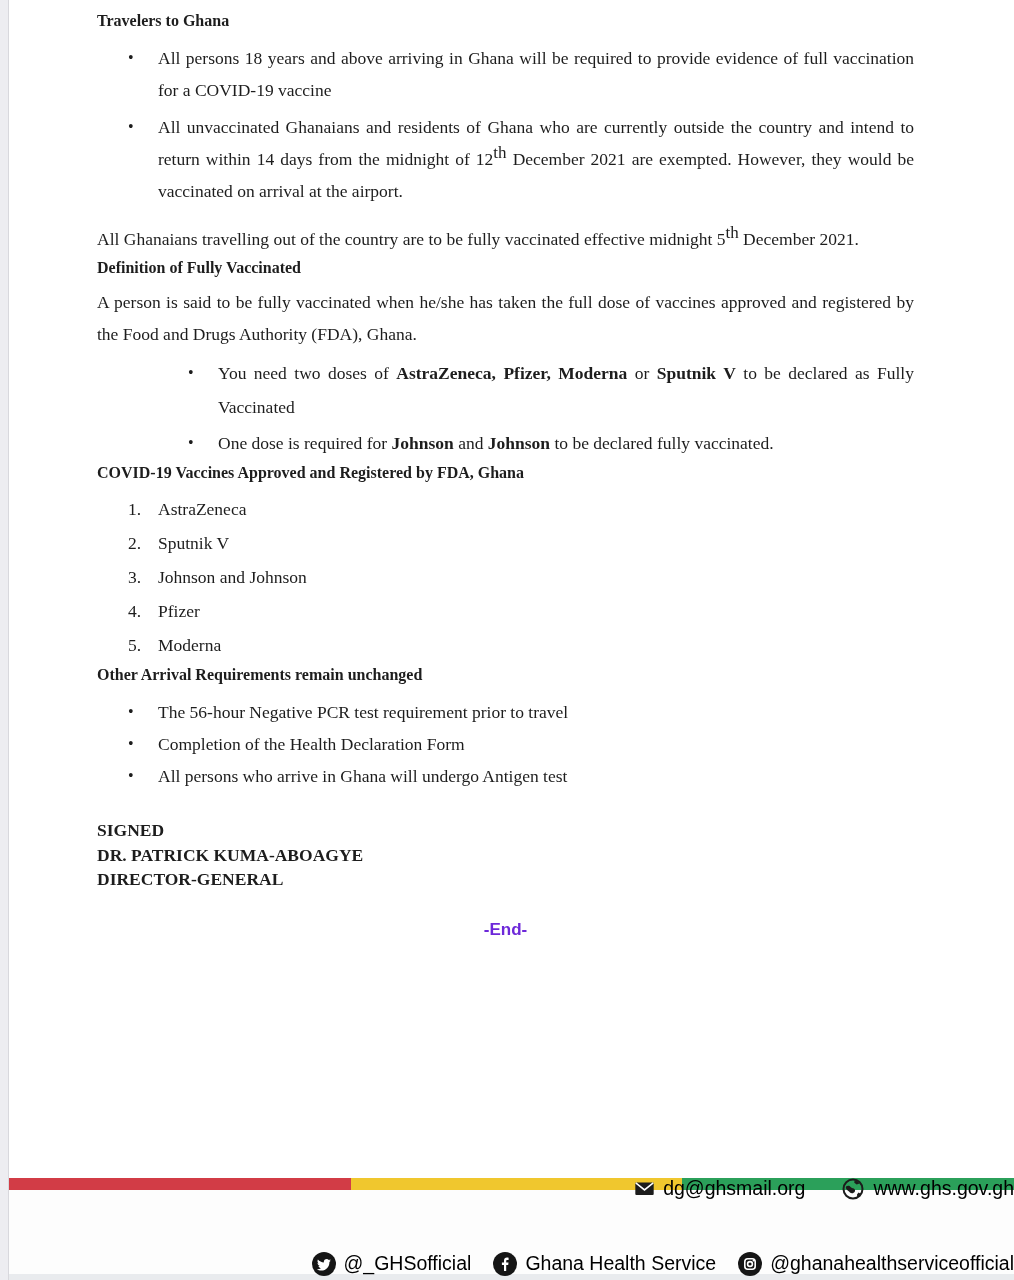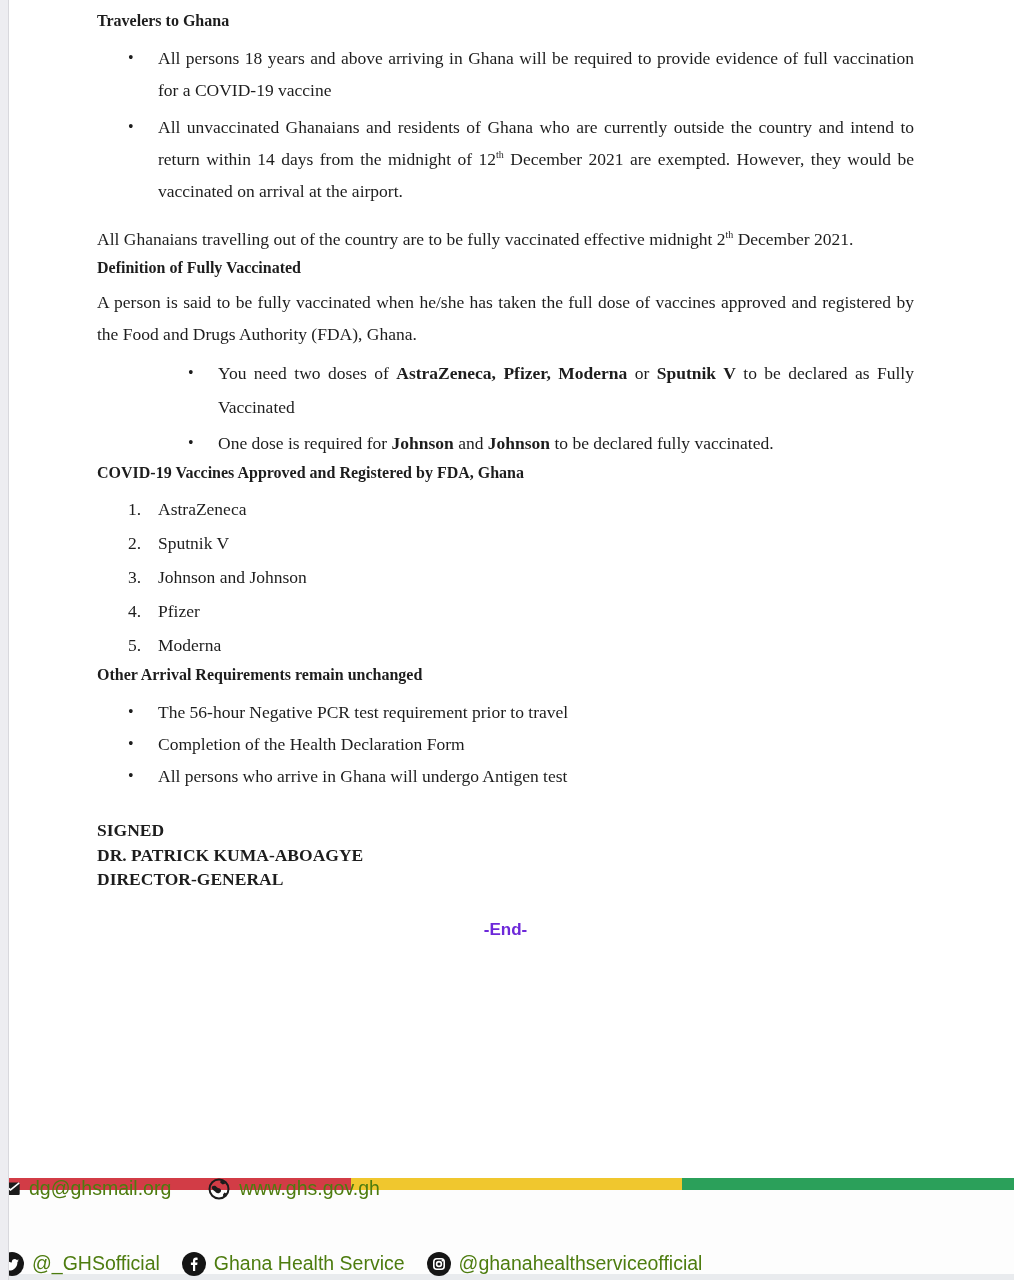--- a/index.html
+++ b/index.html
@@ -29,40 +29,40 @@
   .bullet .marker { flex:0 0 30px; line-height:32px; font-size:16px; }
   .bullet .btext { flex:1; }
   .indent1 { margin-left:31px; }
   .indent2 { margin-left:91px; }
   .l2 .jtext, .l2 .marker { line-height:34px; }
   .mt5{margin-top:5px;} .mt6{margin-top:6px;} .mt8{margin-top:8px;}
   .mt16{margin-top:16px;} .mt20{margin-top:20px;} .mt26{margin-top:26px;}
   .mt28{margin-top:28px;} .mt58{margin-top:58px;} .mt2{margin-top:2px;}
   .numlist .bullet .marker { flex:0 0 30px; line-height:34px; font-size:17.5px; }
   .numlist .btext { line-height:34px; }
-  sup { font-size:10px; line-height:0; vertical-align:super; }
+  sup { font-size:17px; line-height:0; vertical-align:super; }
   .sig { font-weight:bold; line-height:24.5px; font-size:17.5px; }
   .end-marker {
     margin-top:28px; text-align:center; font-weight:bold;
     font-family:"Liberation Sans", sans-serif; font-size:17px; color:#6d28d9;
   }
   footer.doc-footer {
     position:absolute; left:0; right:0; bottom:0; height:102px; z-index:2;
   }
   .stripe { display:flex; height:12px; width:100%; }
   .stripe .seg { height:100%; }
   .seg-red { width:34.6%; }
   .seg-yellow { width:32.7%; }
   .seg-green { width:32.7%; }
   .footer-body {
     height:90px; background:#fdfdfd;
     border-bottom:6px solid #e9ebee;
-    display:flex; flex-direction:column; align-items:flex-start; justify-content:center;
+    display:flex; flex-direction:column; align-items:flex-end; justify-content:center;
     gap:9px; padding-bottom:12px;
-    font-family:"Liberation Sans", sans-serif; font-size:19.5px; color:#4d7c0f;
+    font-family:"Liberation Sans", sans-serif; font-size:19.5px; color:#000000;
   }
   .frow { display:flex; align-items:center; }
   .frow-contacts { gap:36px; }
   .frow-socials { gap:22px;margin-top:42px; }
   .fitem { display:flex; align-items:center; gap:8px; }
   .ficon { display:inline-flex; width:24px; height:24px; align-items:center; justify-content:center; }
   .ficon svg { width:100%; height:100%; }
   .ficon.small { width:21px; height:21px; }
 </style>
 </head>
@@ -79,21 +79,21 @@
       <span class="marker">•</span>
       <div class="btext jtext">All persons 18 years and above arriving in Ghana will be required to provide evidence of full vaccination for a COVID-19 vaccine</div>
     </div>
 
     <div class="bullet indent1 mt5">
       <span class="marker">•</span>
       <div class="btext jtext"><span>All unvaccinated Ghanaians and residents of Ghana who are currently outside the country and intend to return within 14 days from the midnight of 12</span><sup>th</sup><span> December 2021 are exempted. However, they would be vaccinated on arrival at the airport.</span></div>
     </div>
 
 
-    <div class="jtext mt16"><span>All Ghanaians travelling out of the country are to be fully vaccinated effective midnight 2</span><sup>th</sup><span> December 2021.</span></div>
+    <div class="jtext mt16"><span>All Ghanaians travelling out of the country are to be fully vaccinated effective midnight 5</span><sup>th</sup><span> December 2021.</span></div>
 
     <h2 class="sec mt20">Definition of Fully Vaccinated</h2>
 
     <div class="jtext mt5">A person is said to be fully vaccinated when he/she has taken the full dose of vaccines approved and registered by the Food and Drugs Authority (FDA), Ghana.</div>
 
     <div class="l2 mt6">
       <div class="bullet indent2">
         <span class="marker">•</span>
         <div class="btext jtext"><span>You need two doses of </span><b>AstraZeneca, Pfizer, Moderna</b><span> or </span><b>Sputnik V</b><span> to be declared as Fully Vaccinated</span></div>
       </div>

